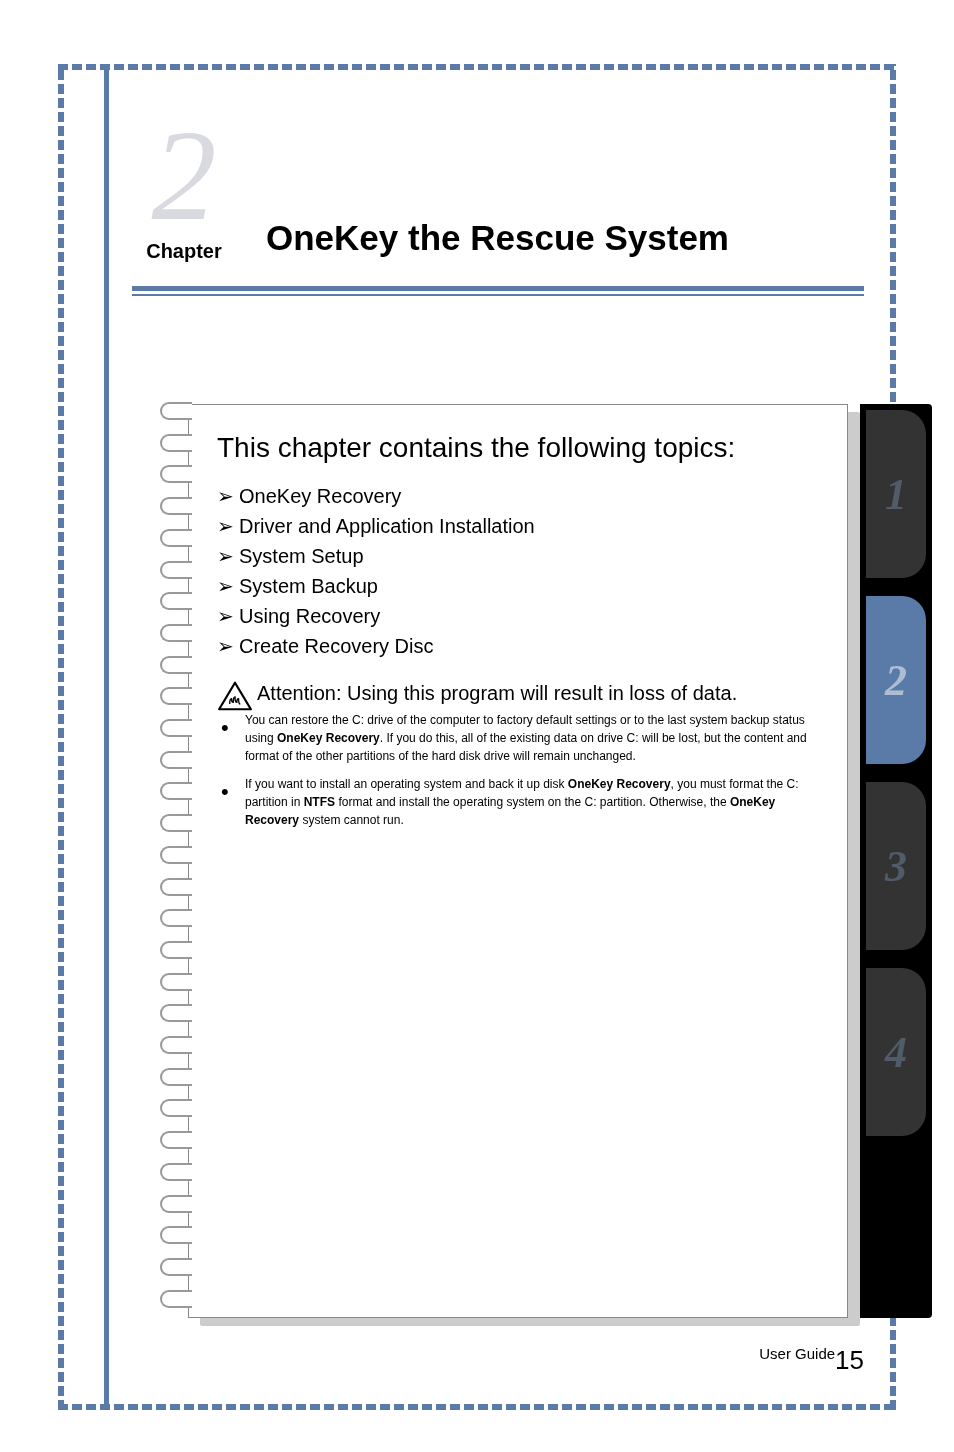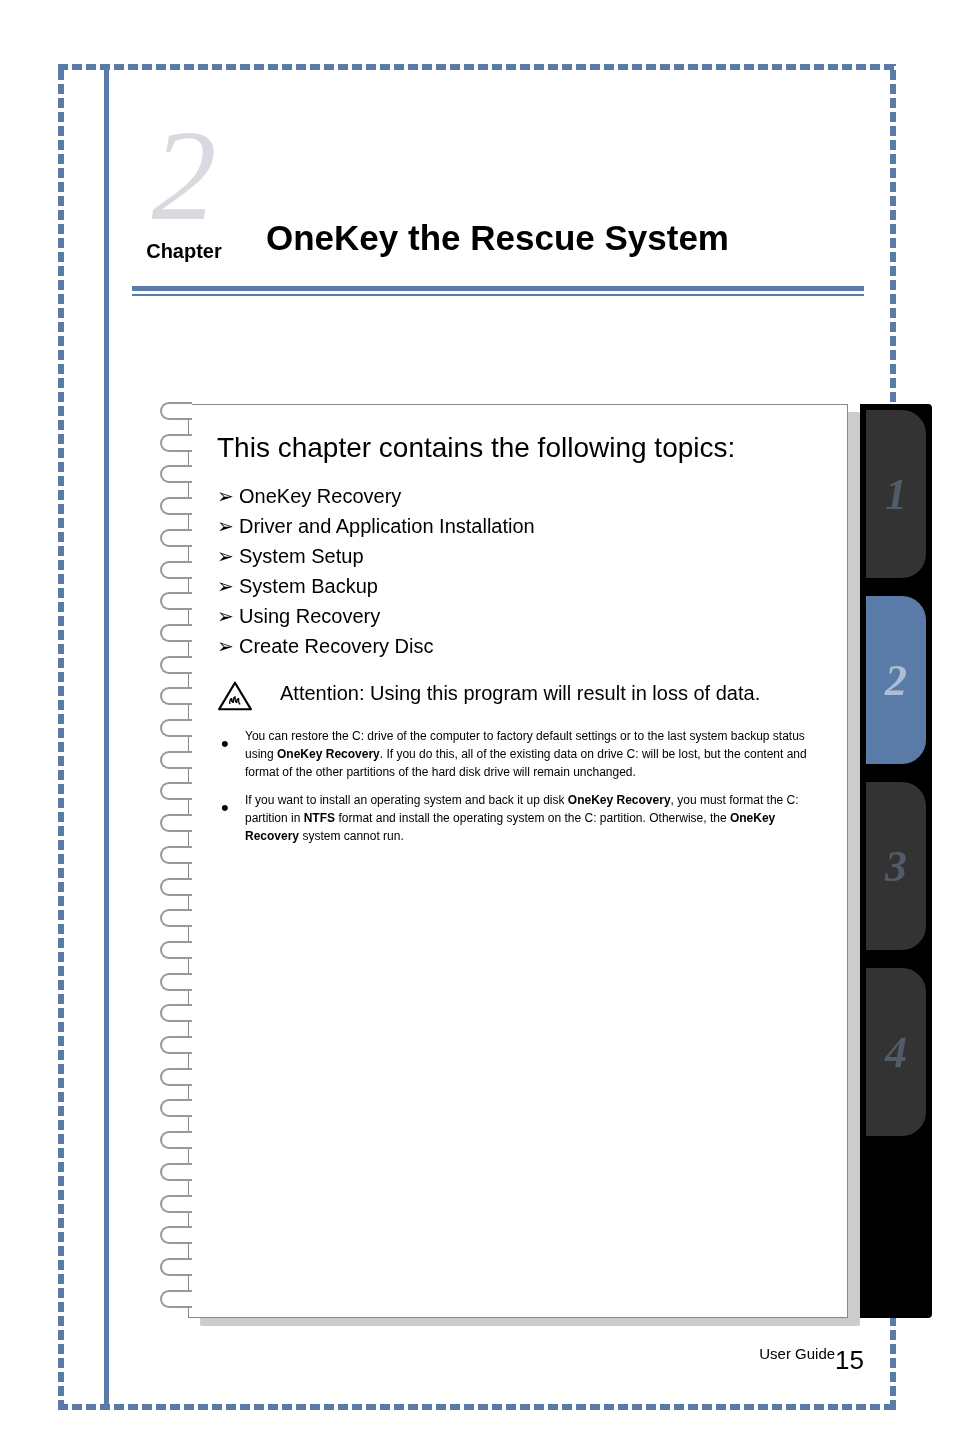--- a/index.html
+++ b/index.html
@@ -159,22 +159,21 @@
     }
     .topics-list li::before {
       content: "➢";
       position: absolute;
       left: 0;
       color: #000;
     }
     .attention-row {
       display: flex;
       align-items: flex-start;
-      gap: 27px;
-      margin-bottom: 16px;
+      gap: 4px;
     }
     .attention-icon {
       width: 36px;
       height: 30px;
       flex-shrink: 0;
       margin-top: 2px;
     }
     .attention-icon svg {
       width: 100%;
       height: 100%;

